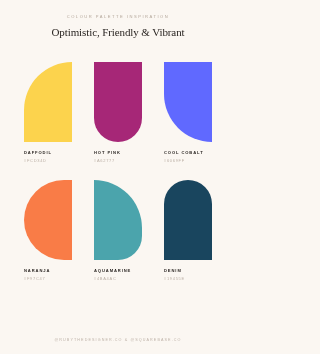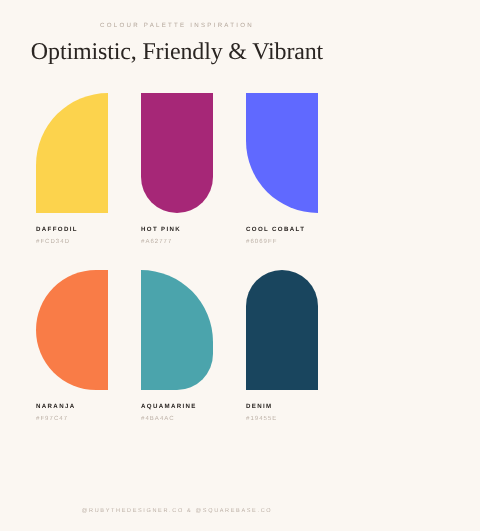--- a/index.html
+++ b/index.html
@@ -32,21 +32,21 @@
     font-size: 4.1px;
     letter-spacing: 1.5px;
     color: #B4A79B;
     text-transform: uppercase;
     font-weight: 400;
     line-height: 1;
   }
   .title {
     margin-top: 8px;
     font-family: "Liberation Serif", serif;
-    font-size: 16px;
+    font-size: 11px;
     letter-spacing: -0.1px;
     color: #2A2522;
     font-weight: 400;
     line-height: 1;
     white-space: nowrap;
   }
 
   
   .row {
     position: absolute;

